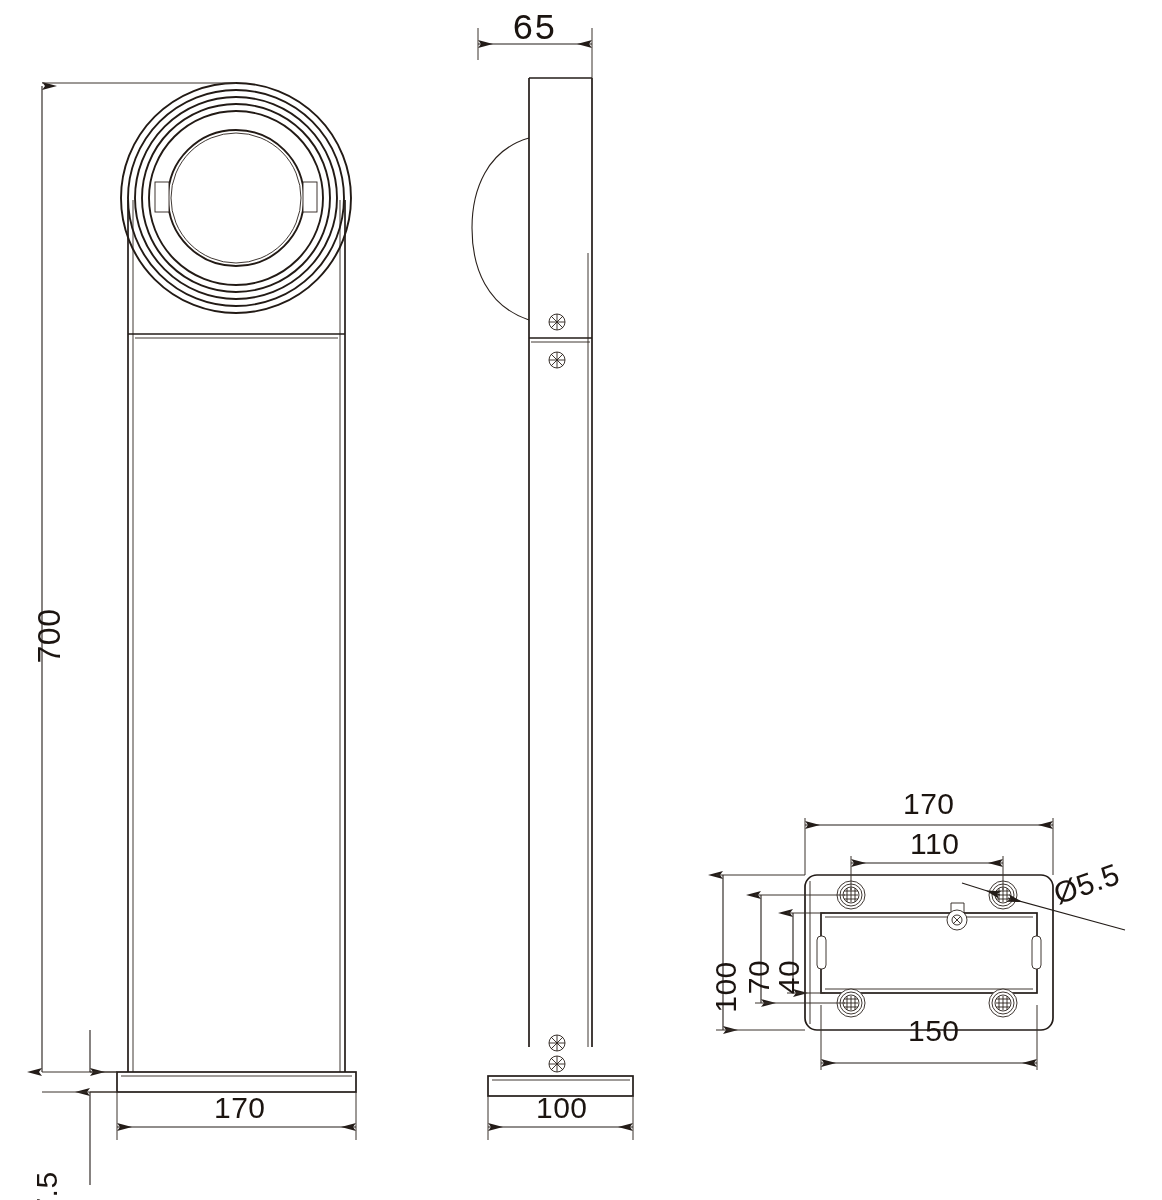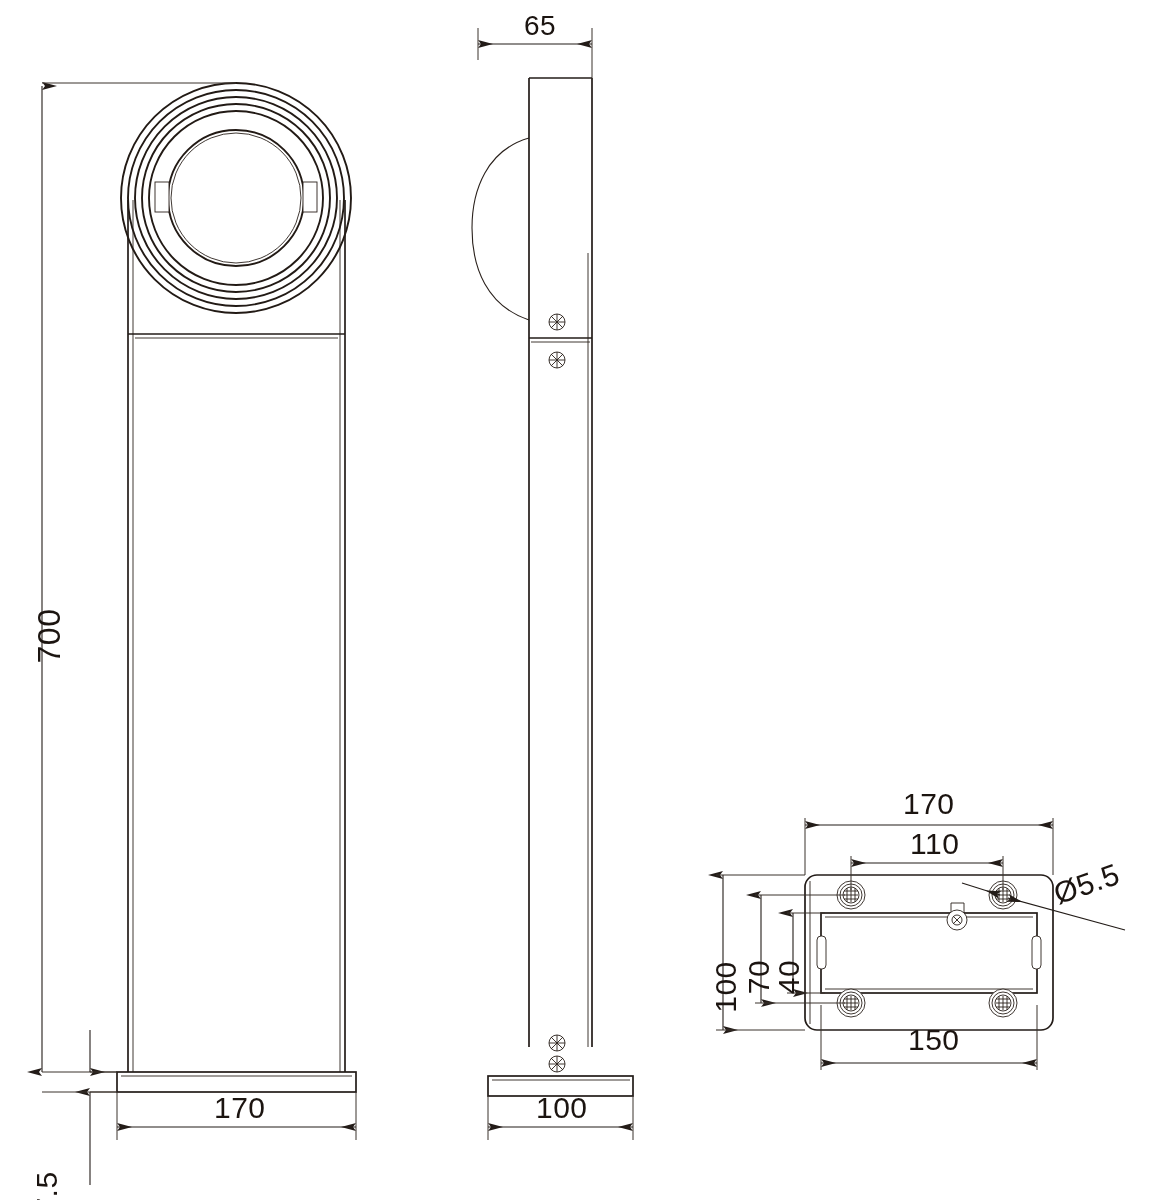--- a/index.html
+++ b/index.html
@@ -66,25 +66,25 @@
     color: #1b1410;
     font-size: 30px;
     letter-spacing: 0.5px;
     white-space: nowrap;
     line-height: 1;
     user-select: none;
   }
   .dim-700  { left: 22px;  top: 620px;  transform: rotate(-90deg); font-size: 32px; }
   .dim-75   { left: 25px;  top: 1178px; transform: rotate(-90deg); font-size: 30px; }
   .dim-170f { left: 214px; top: 1093px; font-size: 30px; }
-  .dim-65   { left: 524px; top: 12px;   font-size: 28px; }
+  .dim-65   { left: 512px; top: 12px;   font-size: 36px; font-family: Liberation Mono, monospace; }
   .dim-100s { left: 536px; top: 1093px; font-size: 30px; }
   .dim-170p { left: 903px; top: 789px;  font-size: 30px; }
   .dim-110p { left: 910px; top: 829px;  font-size: 30px; text-align: center; }
-  .dim-150p { left: 908px; top: 1016px; font-size: 30px; margin-top: 9px; }
+  .dim-150p { left: 908px; top: 1016px; font-size: 30px; }
   .dim-100p { left: 700px; top: 972px;  transform: rotate(-90deg); font-size: 30px; }
   .dim-70p  { left: 742px; top: 962px;  transform: rotate(-90deg); font-size: 30px; }
   .dim-40p  { left: 772px; top: 962px;  transform: rotate(-90deg); font-size: 30px; }
   .dim-dia  { left: 1055px; top: 880px; font-size: 30px; transform: rotate(-19deg); transform-origin: 0 50%; }
 </style>
 </head>
 <body>
 
 <div id="drawing-root">
 

